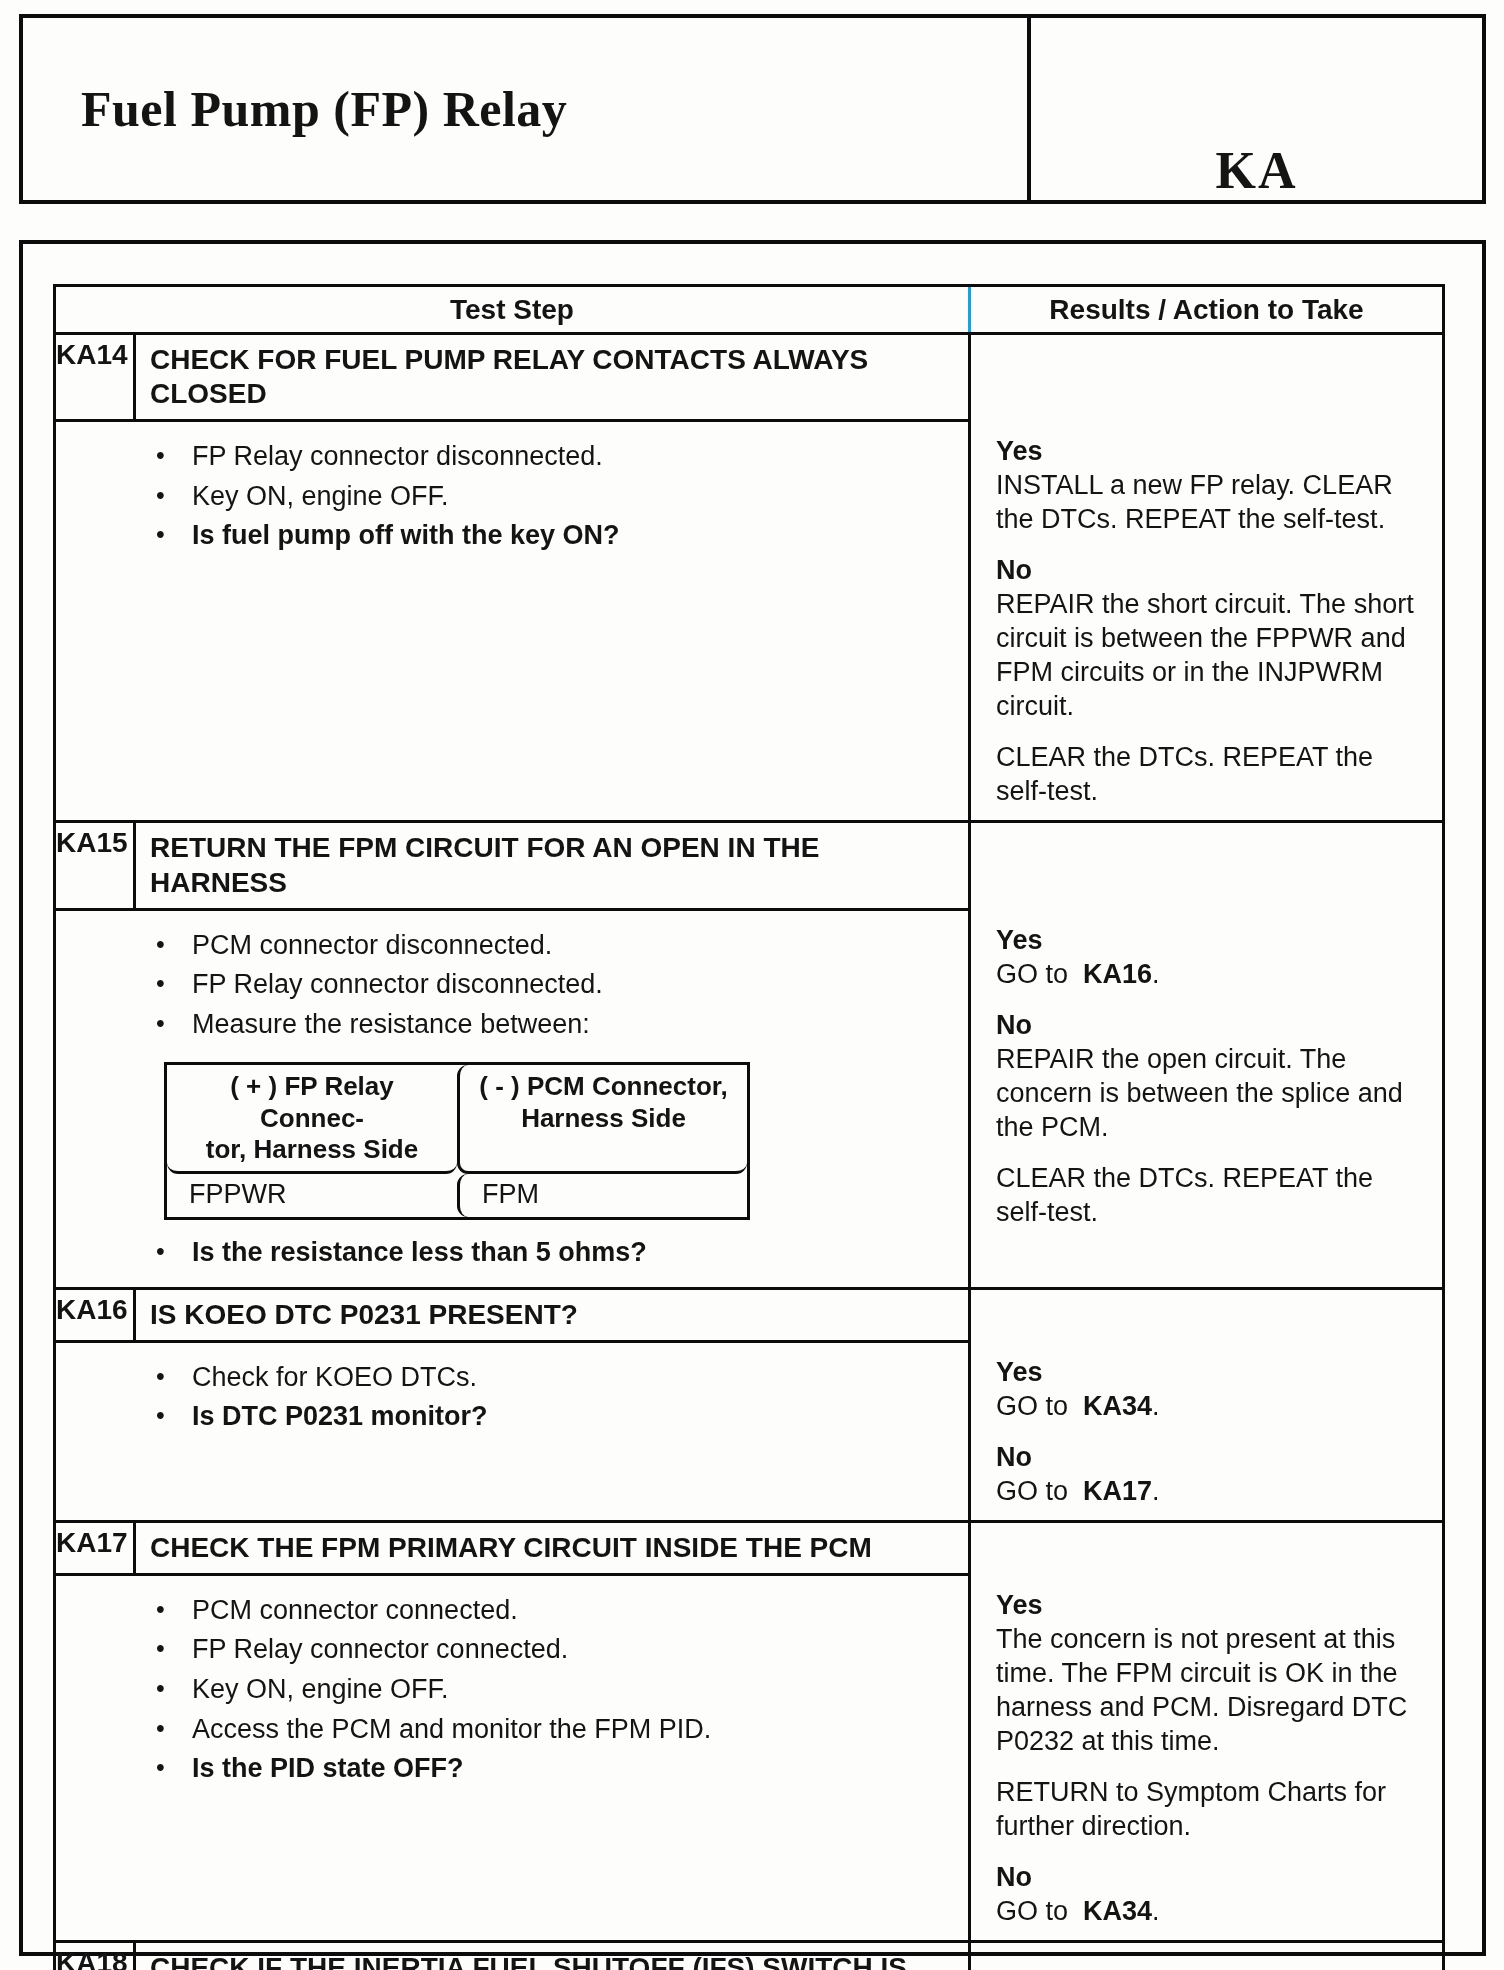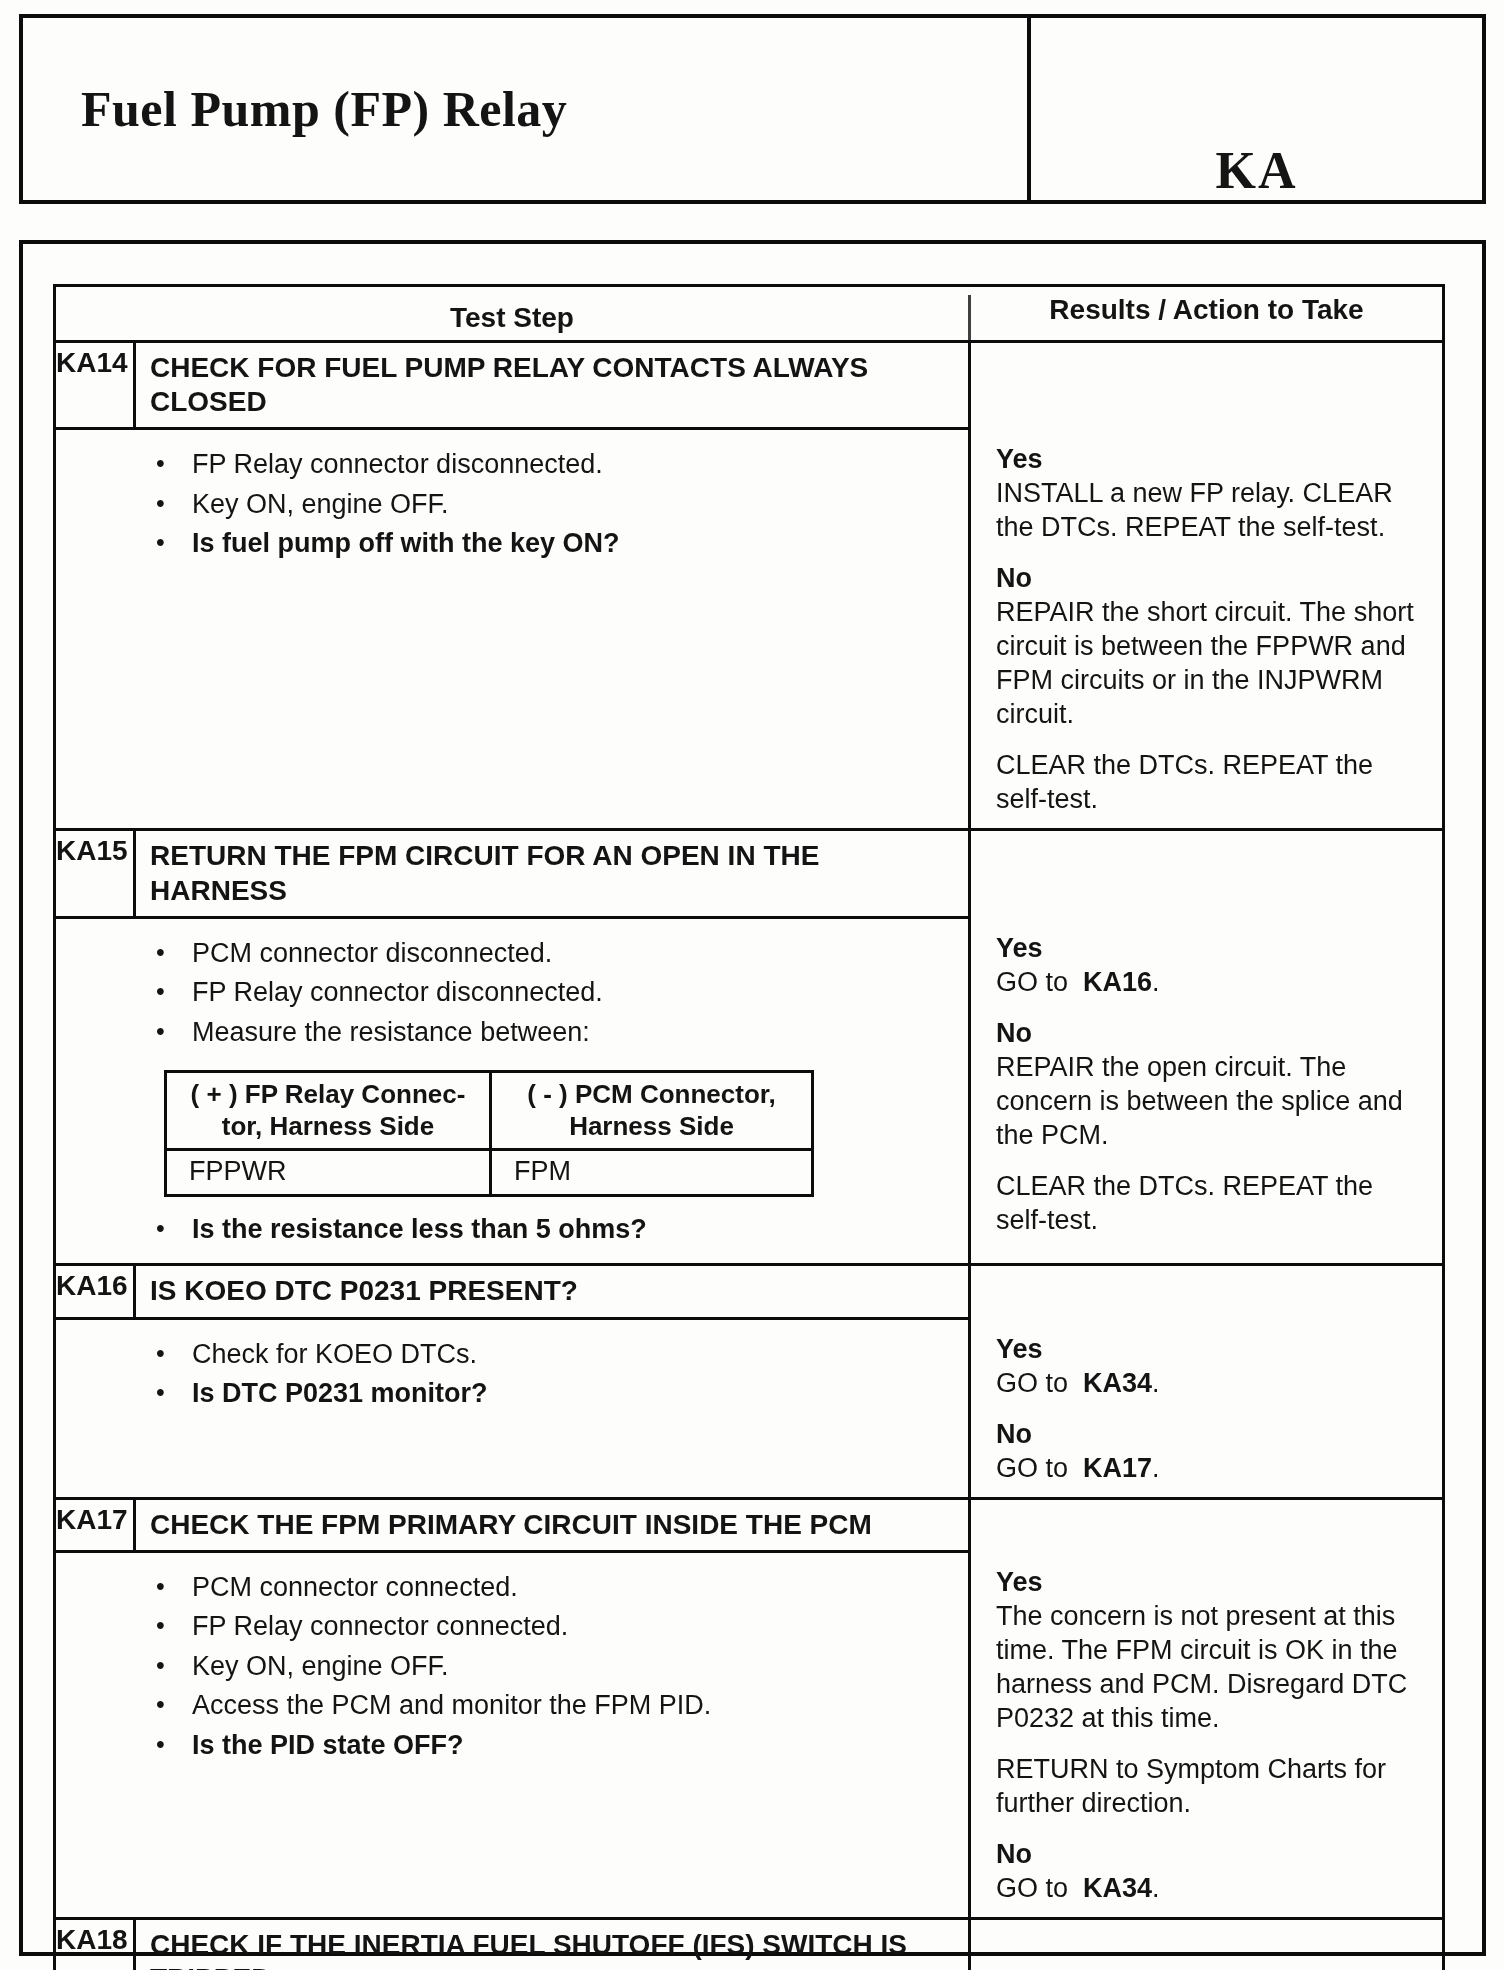--- a/index.html
+++ b/index.html
@@ -42,21 +42,21 @@
     margin:40px 0 0 30px; width:1392px;
     border:3px solid #0c0c0c;
   }
   .chart-header {
     display:grid; grid-template-columns:915px 1fr;
     border-bottom:3px solid #0c0c0c;
   }
   .ch-cell {
     font-weight:bold; font-size:28px; text-align:center; padding:7px 4px 6px 4px;
   }
-  .ch-cell.left { border-right:3px solid #404040;margin-top:8px; }
+  .ch-cell.left { border-right:3px solid #0ea5e9; }
 
   
   .row {
     display:grid; grid-template-columns:915px 1fr; grid-template-rows:auto 1fr;
     border-bottom:3px solid #0c0c0c;
   }
   .row:last-child { border-bottom:none; }
   .row-KA14 { min-height:400px; }
   .row-KA15 { min-height:345px; }
   .row-KA16 { min-height:190px; }
@@ -84,21 +84,21 @@
   .step .marker { width:36px; flex:0 0 36px; font-size:25px; line-height:1.3; }
   .step .step-text { font-size:27px; line-height:1.28; }
   .step.bold .step-text { font-weight:bold; }
 
   
   .inner-table {
     display:inline-block; border:3px solid #0c0c0c;
     margin:16px 0 10px 108px; background:#fdfdfb;
   }
   .it-row { display:flex; }
-  .it-cell { width:322px; }
+  .it-cell { width:290px;border-radius:11px; }
   .it-cell + .it-cell { border-left:3px solid #0c0c0c; }
   .it-hcell {
     border-bottom:3px solid #0c0c0c; font-weight:bold; font-size:26px;
     text-align:center; line-height:1.2; padding:6px 8px;
   }
   .it-vcell { font-size:27px; padding:5px 10px 7px 22px; }
 
   
   .right-cell {
     grid-column:2; grid-row:2;

